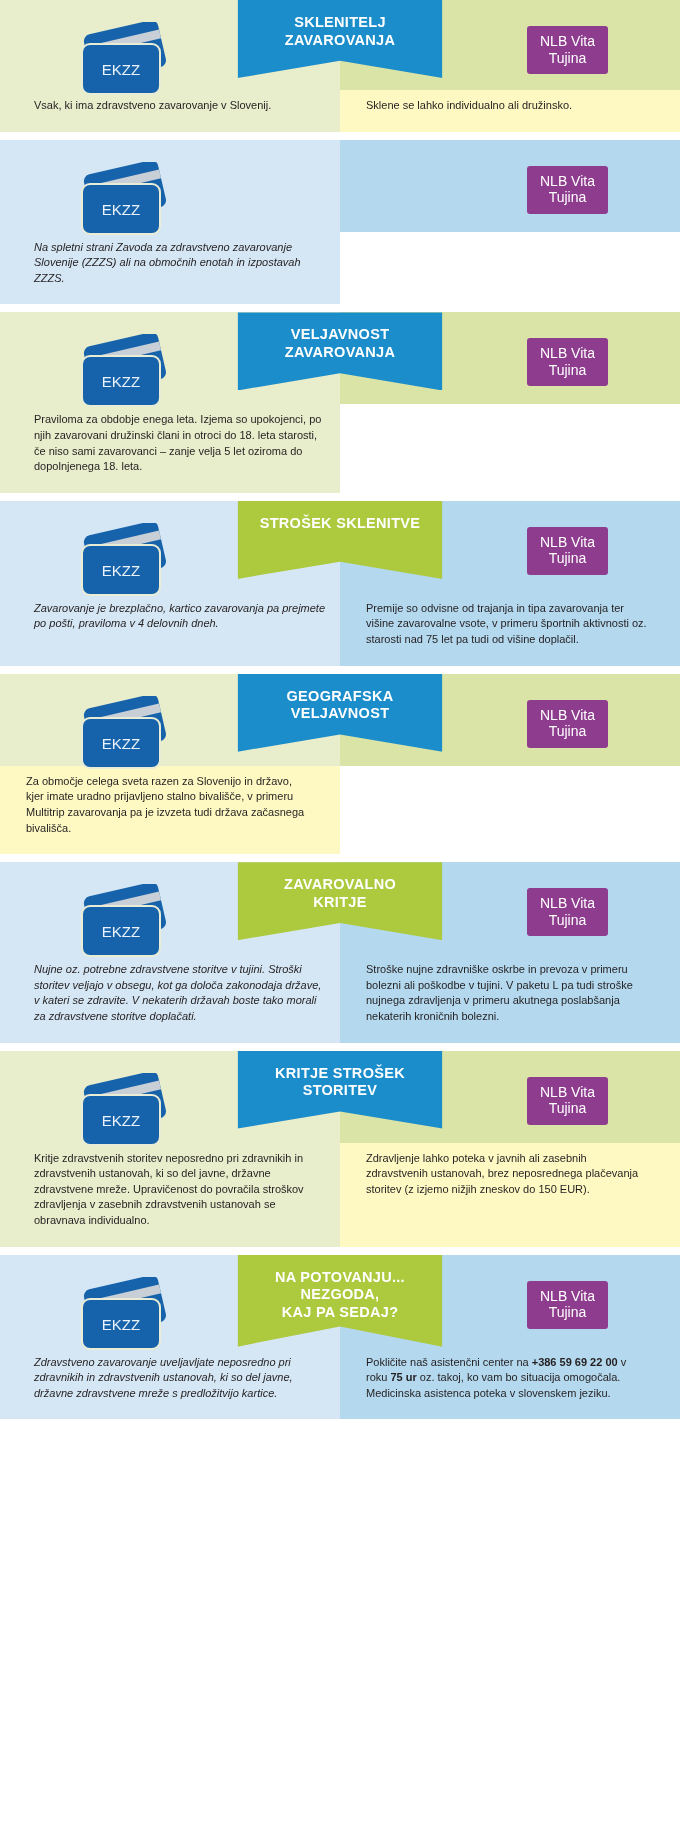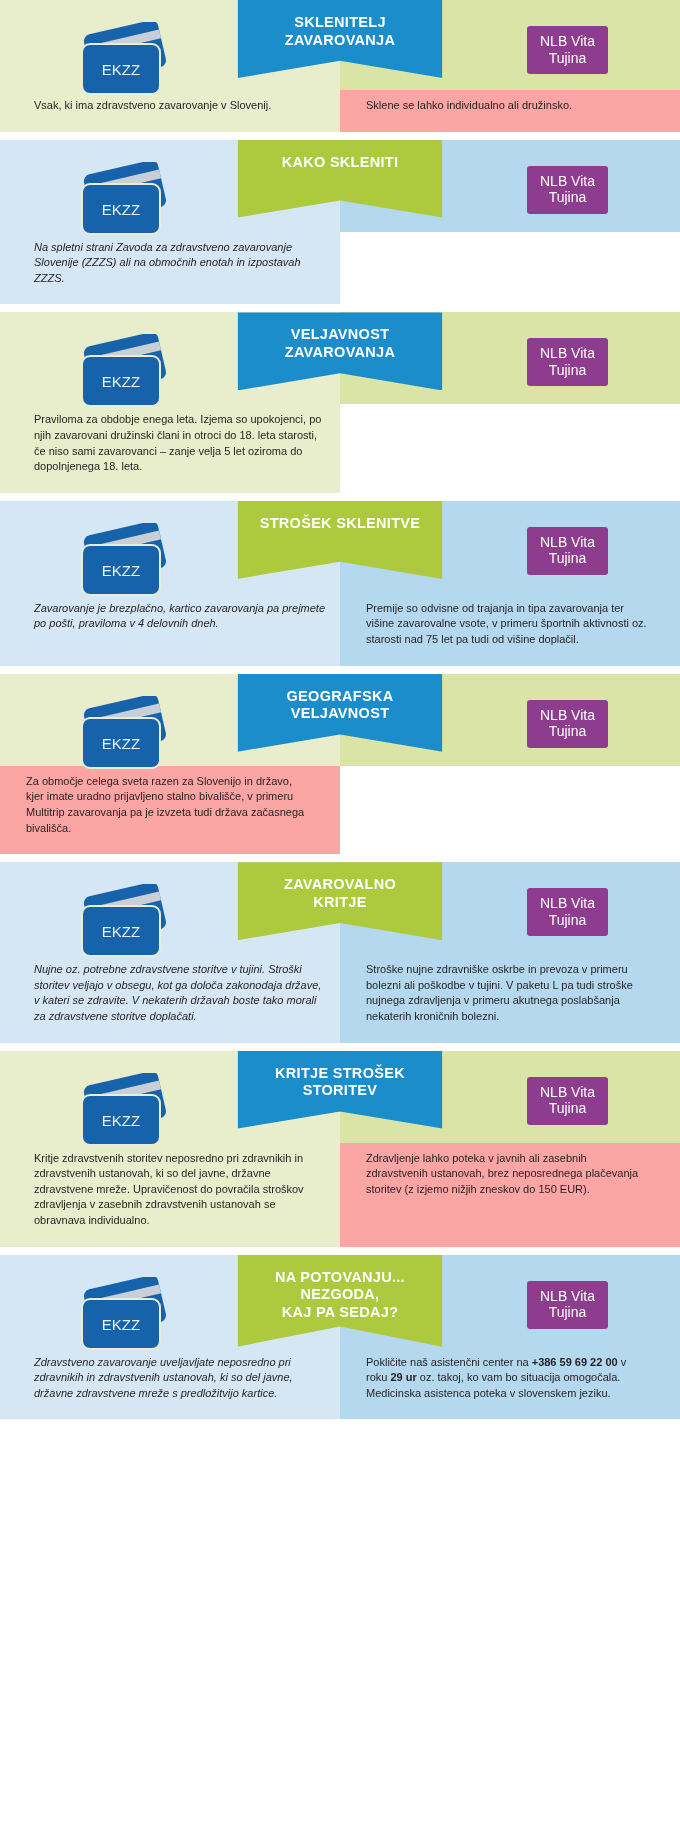--- a/index.html
+++ b/index.html
@@ -106,21 +106,21 @@
   .body-col {
     width: 50%;
     padding: 8px 12px 18px 34px;
     font-size: 11px;
     line-height: 1.42;
     color: #231f20;
   }
   .body-col.right { padding-left: 26px; padding-right: 30px; }
 
   .section.green .body-col.left  { background: #e8edcc; }
-  .section.green .body-col.right { background: #fca5a5; }
+  .section.green .body-col.right { background: #fef9c3; }
   .section.blue  .body-col.left  { background: #d5e6f4; font-style: italic; }
   .section.blue  .body-col.right { background: #b4d8ee; }
 
   .body-col b { font-weight: bold; }
 
   
   .infographic .section:first-child .band { min-height: 90px; }
 </style>
 </head>
 <body>
@@ -165,21 +165,20 @@
       </g>
       <rect x="20" y="22" width="78" height="50" rx="8" fill="#1763ab" stroke="#e9edd6" stroke-width="2"></rect>
       <text x="59" y="53" font-family="Liberation Sans, sans-serif" font-size="15" fill="#eaf3fb" text-anchor="middle">EKZZ</text>
     </svg>
   </span>
       </div>
       <div class="col col-right">
         <span class="nlb-badge">NLB Vita
 Tujina</span>
       </div>
-      <div class="ribbon greenban">KAKO SKLENITI</div>
     </div>
     <div class="body-row">
       <div class="body-col left">Na spletni strani Zavoda za zdravstveno zavarovanje Slovenije (ZZZS) ali na območnih enotah in izpostavah ZZZS.</div>
     </div>
   </div>
   <div class="section green">
     <div class="band">
       <div class="col col-left">
 
   <span class="ekzz-icon">
@@ -328,16 +327,16 @@
       <div class="col col-right">
         <span class="nlb-badge">NLB Vita
 Tujina</span>
       </div>
       <div class="ribbon greenban tall">NA POTOVANJU...
 NEZGODA,
 KAJ PA SEDAJ?</div>
     </div>
     <div class="body-row">
       <div class="body-col left">Zdravstveno zavarovanje uveljavljate neposredno pri zdravnikih in zdravstvenih ustanovah, ki so del javne, državne zdravstvene mreže s predložitvijo kartice.</div>
-      <div class="body-col right">Pokličite naš asistenčni center na <b>+386 59 69 22 00</b> v roku <b>29 ur</b> oz. takoj, ko vam bo situacija omogočala. Medicinska asistenca poteka v slovenskem jeziku.</div>
+      <div class="body-col right">Pokličite naš asistenčni center na <b>+386 59 69 22 00</b> v roku <b>75 ur</b> oz. takoj, ko vam bo situacija omogočala. Medicinska asistenca poteka v slovenskem jeziku.</div>
     </div>
   </div>
   </div>
 
 </body></html>

